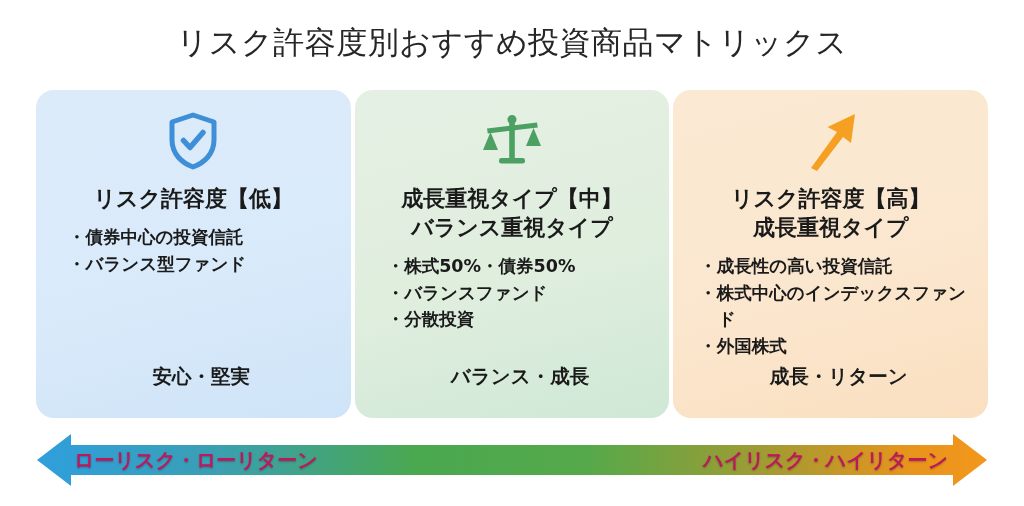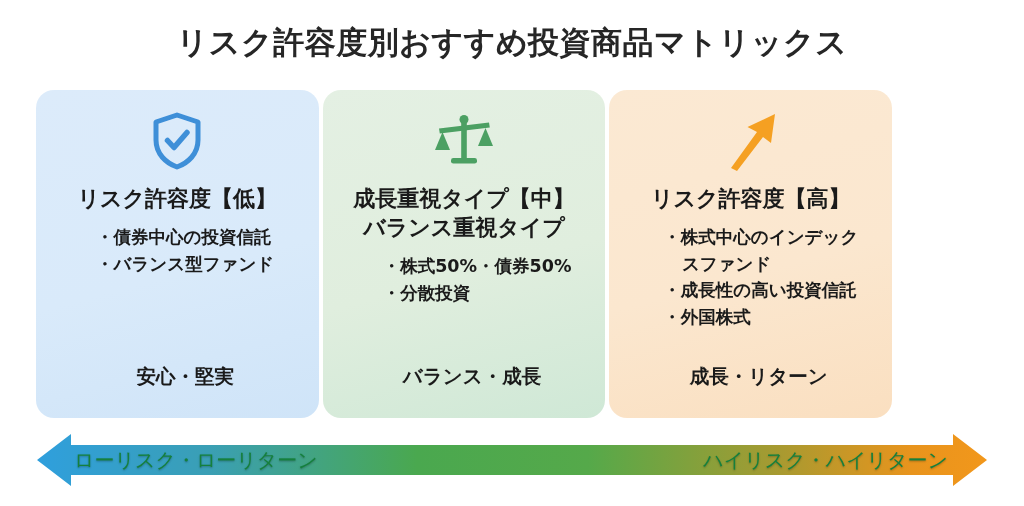--- a/index.html
+++ b/index.html
@@ -18,32 +18,32 @@
   }
 
   
   .title {
     position: absolute;
     top: 22px;
     left: 0;
     width: 1024px;
     text-align: center;
     font-size: 31px;
-    font-weight: bold;
+    font-weight: normal;
     letter-spacing: 0.5px;
     color: #262626;
     white-space: nowrap;
   }
 
   
   .cards {
     position: absolute;
     top: 90px;
     left: 36px;
-    width: 856px;
+    width: 952px;
     height: 328px;
     display: flex;
     gap: 4px;
   }
   .card {
     flex: 1 1 0;
     border-radius: 18px;
     position: relative;
     display: flex;
     flex-direction: column;
@@ -94,21 +94,20 @@
     padding-left: 18px;
     padding-right: 6px;
   }
   .bullet {
     font-size: 17.5px;
     font-weight: bold;
     line-height: 1.52;
     color: #1a1a1a;
     text-indent: -1.06em;
     padding-left: 1.06em;
-    margin-left: 28px;
   }
   .card-high .bullets { padding-left: 12px; }
 
   
   .card-footer {
     position: absolute;
     left: 0;
     right: 0;
     bottom: 28px;
     text-align: center;
@@ -125,22 +124,22 @@
     left: 0;
     top: 430px;
     width: 1024px;
     height: 60px;
   }
   .spectrum svg { display: block; }
   .spectrum-label {
     position: absolute;
     top: 447px;
     font-size: 20px;
-    font-weight: normal;
-    color: #15803d;
+    font-weight: bold;
+    color: #be185d;
     white-space: nowrap;
     text-shadow: 0 1px 2px rgba(0,0,0,0.28);
   }
   .spectrum-label-low  { left: 74px; }
   .spectrum-label-high { right: 76px; }
 </style>
 </head>
 <body>
 
 <div class="title">リスク許容度別おすすめ投資商品マトリックス</div>
@@ -183,41 +182,43 @@
       </svg>
     </div>
 
     <div class="card-heading">
       <span class="h-line">成長重視タイプ【中】</span>
       <span class="h-line">バランス重視タイプ</span>
     </div>
 
     <ul class="bullets">
       <li class="bullet">・株式50%・債券50%</li>
+      <li class="bullet">・バランスファンド</li>
       <li class="bullet">・分散投資</li>
     </ul>
 
     <div class="card-footer">バランス・成長</div>
   </div>
 
   <div class="card card-high">
 
     <div class="card-icon">
       <svg width="60" height="62" viewBox="0 0 60 62" aria-hidden="true">
         <path d="M10 58 L36 22 L26.5 17 L54 4 L50 33 L42 27 L16 61 Z" fill="#f5a022"></path>
       </svg>
     </div>
 
     <div class="card-heading">
       <span class="h-line">リスク許容度【高】</span>
+      <span class="h-line">成長重視タイプ</span>
     </div>
 
     <ul class="bullets">
+      <li class="bullet">・成長性の高い投資信託</li>
       <li class="bullet">・株式中心のインデックスファンド</li>
-      <li class="bullet">・成長性の高い投資信託</li>
       <li class="bullet">・外国株式</li>
     </ul>
 
     <div class="card-footer">成長・リターン</div>
   </div>
 
 </div>
 
 <div class="spectrum">
   <svg width="1024" height="60" viewBox="0 0 1024 60" aria-hidden="true">

